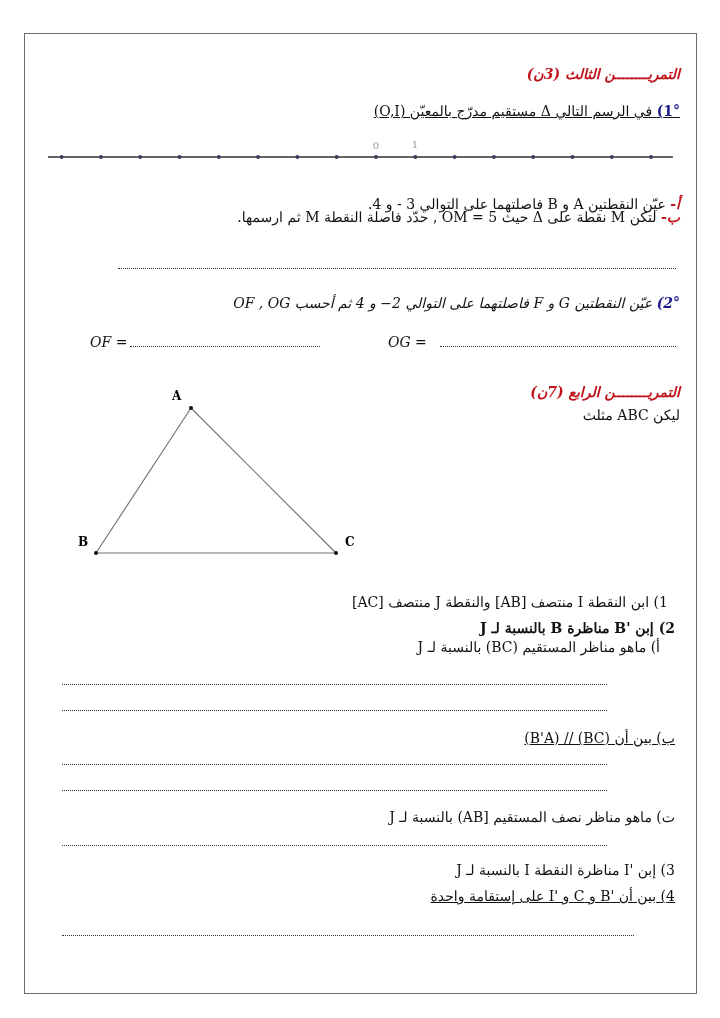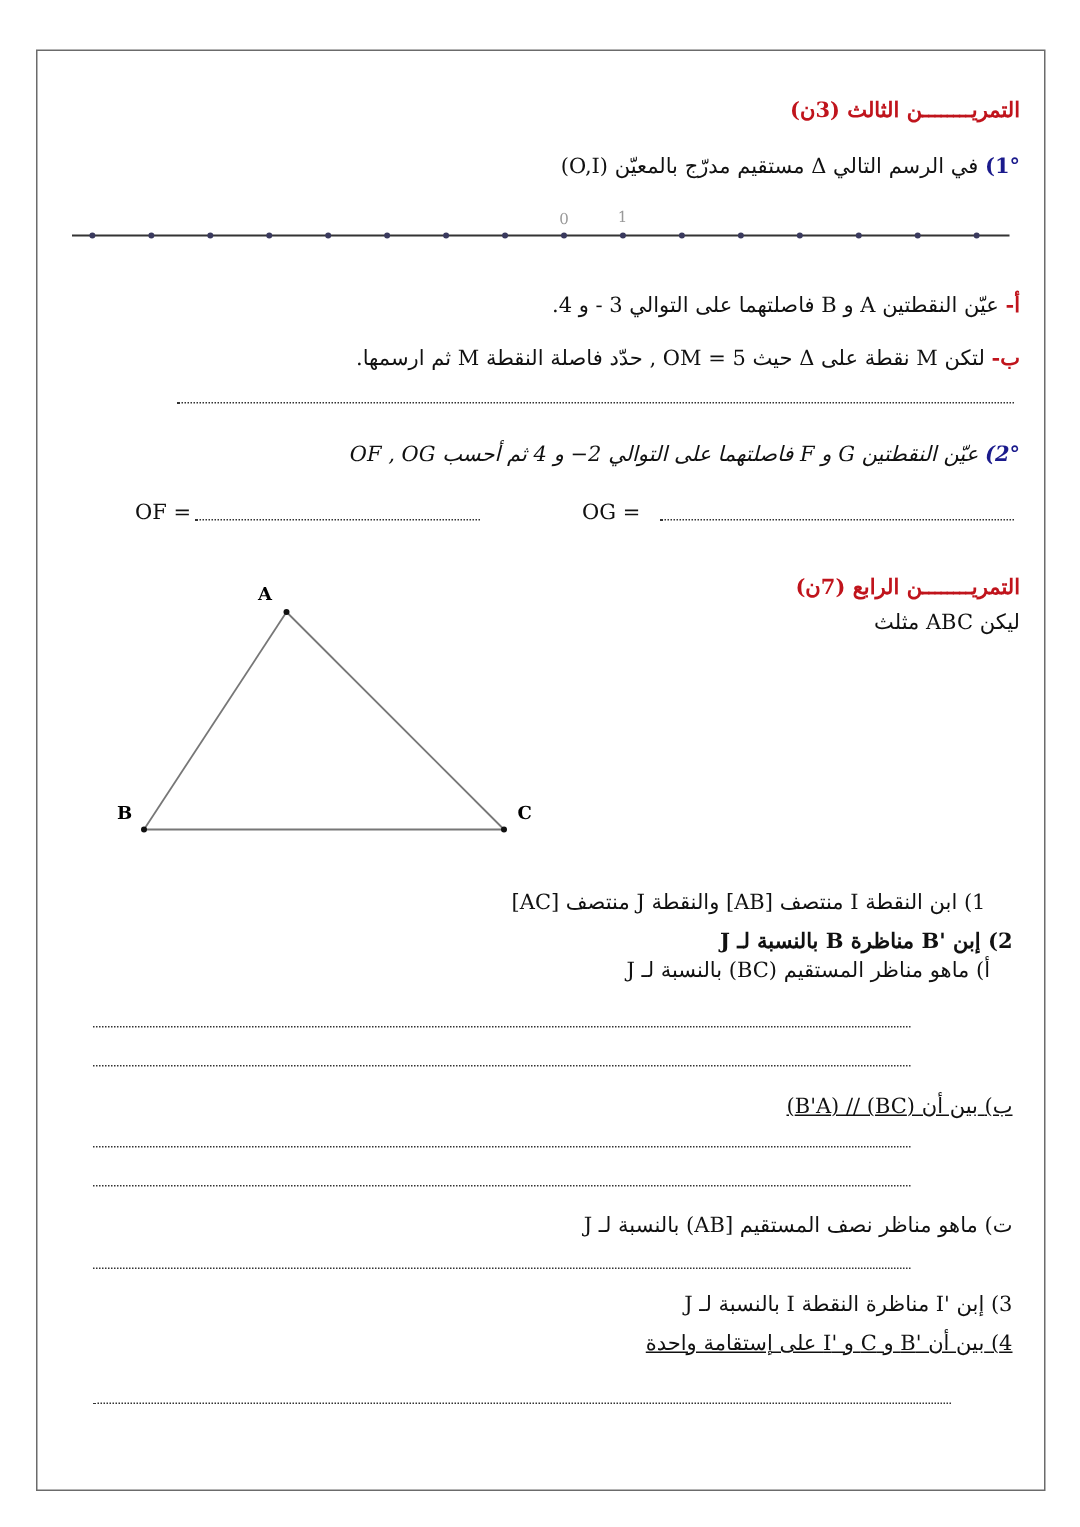--- a/index.html
+++ b/index.html
@@ -3,34 +3,34 @@
 <meta charset="utf-8">
 <style>
   html, body { margin:0; padding:0; background:#ffffff; }
   body { width:720px; height:1018px; position:relative; overflow:hidden;
          font-family:"DejaVu Serif", serif; color:#111; }
   .frame { position:absolute; left:24px; top:33px; width:673px; height:961px;
            border:1.5px solid #6b6b6b; box-sizing:border-box; }
   .abs { position:absolute; }
   .rtl { direction:rtl; text-align:right; unicode-bidi:plaintext; }
   .txt { font-size:14px; line-height:18px; white-space:nowrap; }
-  .title { color:#c0141c; font-weight:bold; font-size:14px; }
+  .title { color:#c0141c; font-weight:bold; font-size:14px;font-style:italic; }
   .num { color:#1a1a8c; font-weight:bold; }
-  .math { font-family:"DejaVu Serif", serif; }
+  .math { font-family:"DejaVu Serif", serif; font-style:italic; }
   .dots { position:absolute; border-bottom:1.6px dotted #333; height:0; }
   svg text { font-family:"DejaVu Serif", serif; }
 </style>
 </head>
 <body>
 
 <div class="frame"></div>
 
 <div class="abs rtl txt title" style="right:40px; top:65px;">التمريــــــــن الثالث (3ن)</div>
 
-<div class="abs rtl txt" style="right:40px; top:102px;">
+<div class="abs rtl txt" style="right:40px; top:102px;text-decoration:underline;">
   <span class="num">1°)</span>
   <span>في الرسم التالي  Δ مستقيم مدرّج بالمعيّن (O,I)</span>
 </div>
 
 <svg class="abs" style="left:0; top:130px;" width="720" height="45">
   <line x1="48" y1="27" x2="673" y2="27" stroke="#333" stroke-width="1.3"></line>
   <g id="ticks">
       <circle cx="61.60000000000002" cy="27" r="2" fill="#3a3a5e"></circle>
       <circle cx="100.90000000000003" cy="27" r="2" fill="#3a3a5e"></circle>
       <circle cx="140.20000000000002" cy="27" r="2" fill="#3a3a5e"></circle>
@@ -50,21 +50,21 @@
     </g>
   <text x="376" y="19" font-size="10" fill="#999" text-anchor="middle">0</text>
   <text x="415" y="18" font-size="10" fill="#999" text-anchor="middle">1</text>
 </svg>
 
 <div class="abs rtl txt" style="right:40px; top:195px;">
   <span class="title">أ-</span>
   <span>عيّن النقطتين  A و B  فاصلتهما على التوالي  3 -  و 4.</span>
 </div>
 
-<div class="abs rtl txt" style="right:40px; top:230px;">
+<div class="abs rtl txt" style="right:40px; top:208px;">
   <span class="title">ب-</span>
   <span>لتكن  M نقطة على Δ حيث  OM = 5 ,  حدّد فاصلة النقطة  M  ثم ارسمها.</span>
 </div>
 <div class="dots" style="left:118px; width:558px; top:268px;"></div>
 
 <div class="abs rtl txt" style="right:40px; top:294px;font-style:italic;">
   <span class="num">2°)</span>
   <span>عيّن النقطتين G و F  فاصلتهما على التوالي  2−  و  4  ثم أحسب  OF , OG</span>
 </div>
 
@@ -81,21 +81,21 @@
   <line x1="131" y1="28" x2="276" y2="173" stroke="#777" stroke-width="1.2"></line>
   <line x1="36" y1="173" x2="276" y2="173" stroke="#777" stroke-width="1.2"></line>
   <circle cx="131" cy="28" r="2" fill="#111"></circle>
   <circle cx="36" cy="173" r="2" fill="#111"></circle>
   <circle cx="276" cy="173" r="2" fill="#111"></circle>
   <text x="112" y="20" font-size="12" font-weight="bold">A</text>
   <text x="18" y="166" font-size="12" font-weight="bold">B</text>
   <text x="285" y="166" font-size="12" font-weight="bold">C</text>
 </svg>
 
-<div class="abs rtl txt" style="right:63px; top:593px;">
+<div class="abs rtl txt" style="right:52px; top:593px;">
   <span>1)</span>
   <span>ابن النقطة I منتصف [AB] والنقطة J منتصف [AC]</span>
 </div>
 <div class="abs rtl txt" style="right:45px; top:619px;font-weight:bold;">
   <span>2)</span>
   <span>إبن 'B مناظرة B بالنسبة لـ J</span>
 </div>
 <div class="abs rtl txt" style="right:60px; top:608px;margin-top:30px;">
   <span>أ)</span>
   <span>ماهو مناظر المستقيم (BC) بالنسبة لـ J</span>

